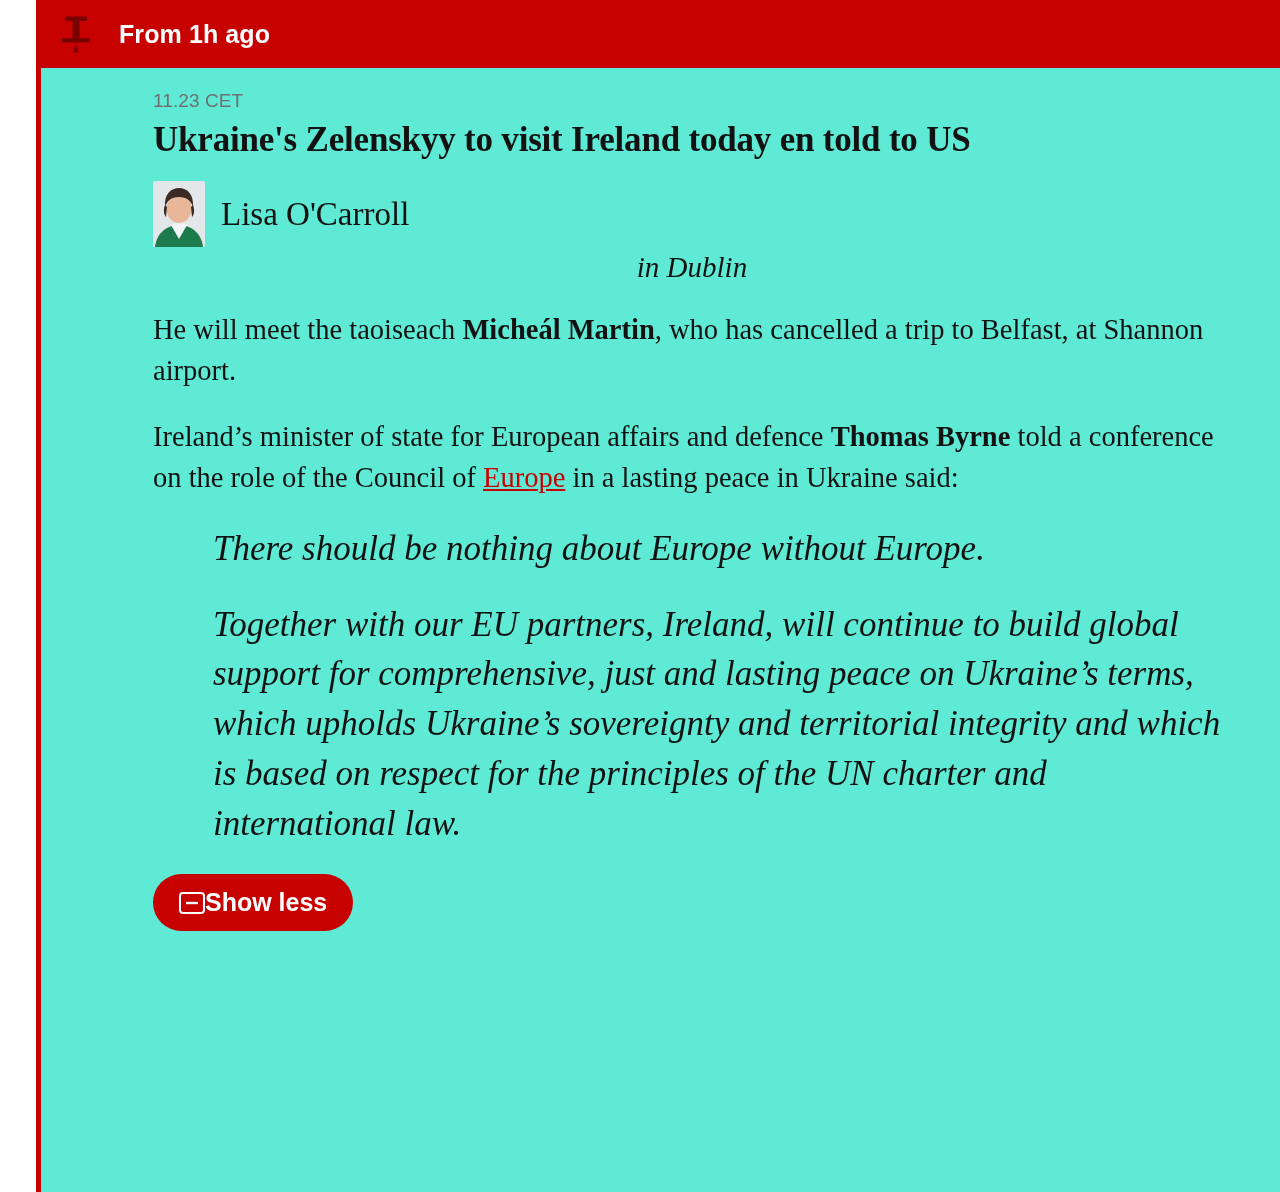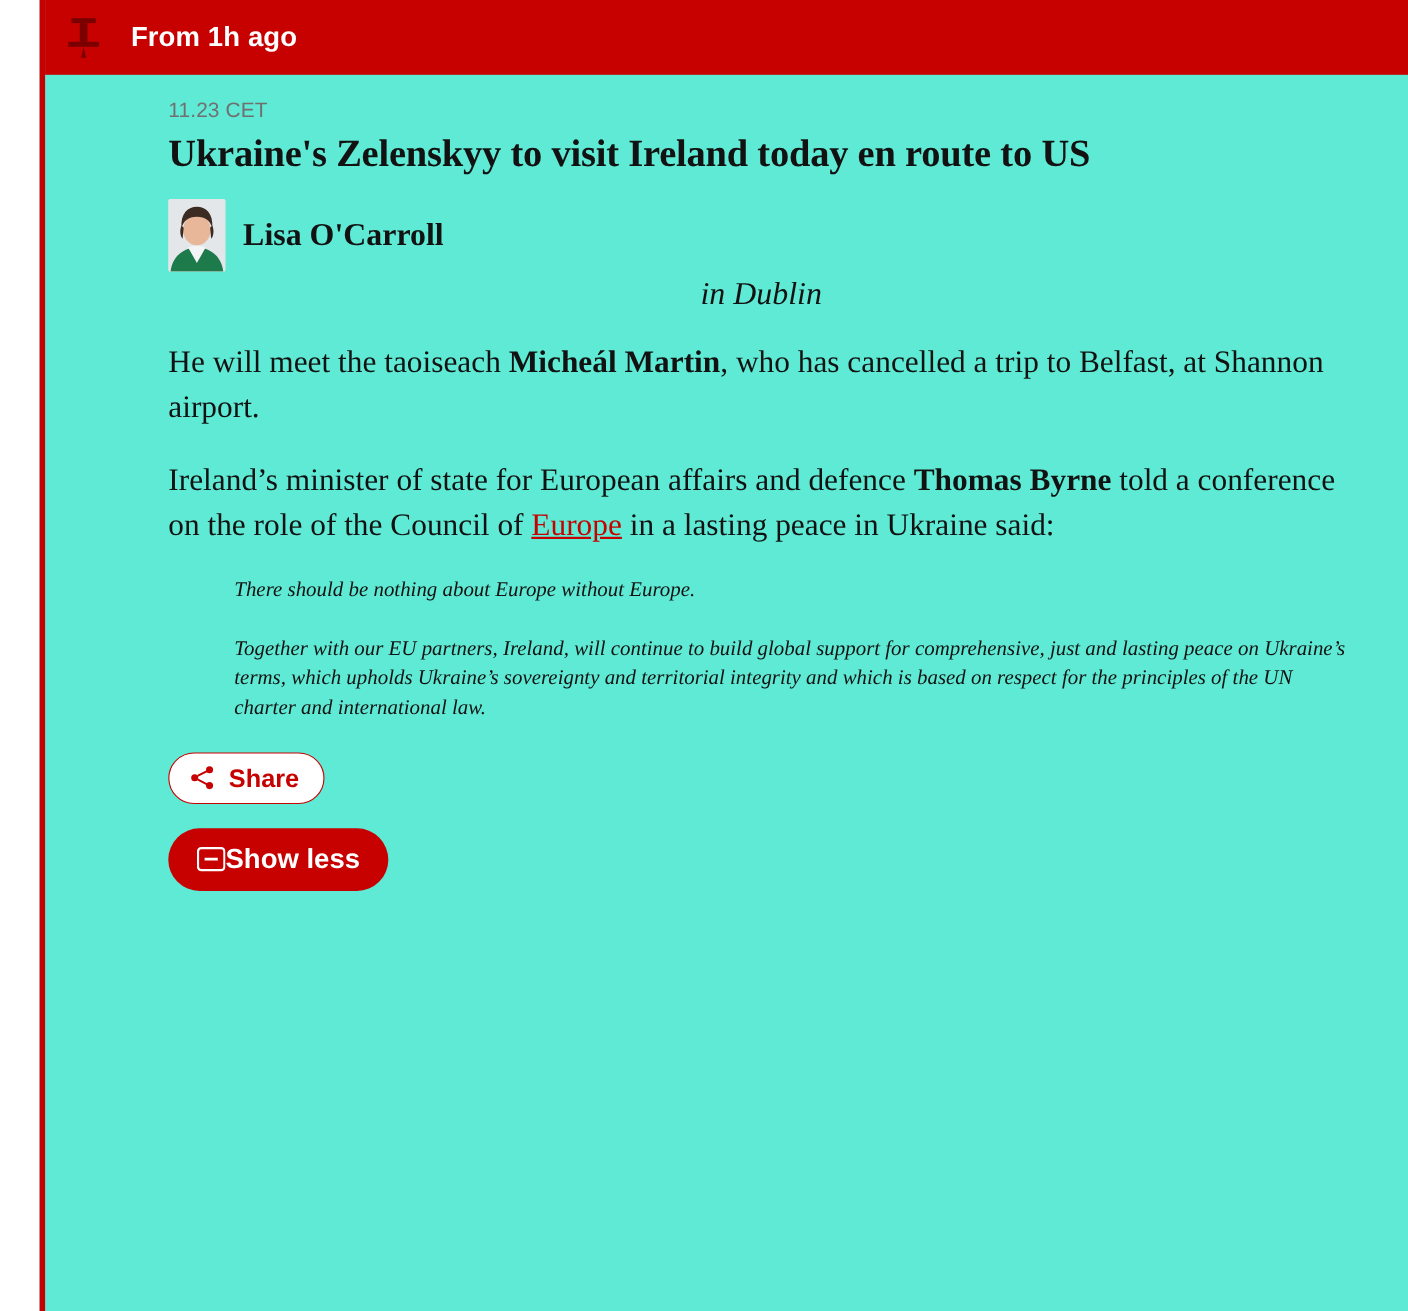--- a/index.html
+++ b/index.html
@@ -84,25 +84,24 @@
     width: 52px;
     height: 66px;
     flex: none;
     border-radius: 2px;
     overflow: hidden;
     position: relative;
     background: #dfe3e6;
   }
   .avatar svg { display: block; }
   .byline-name {
-    font-size: 29px;
+    font-size: 33px;
     color: #121212;
     margin-left: 16px;
     font-family: "Liberation Serif", serif;
-    font-weight: bold;
   }
   .byline-location {
     font-style: italic;
     font-size: 29px;
     color: #121212;
     margin: 4px 0 26px 0;
     text-align: center;
   }
 
   
@@ -119,21 +118,21 @@
     text-decoration-color: #c70000;
   }
 
   
   .quote-block {
     margin: 0 0 0 60px;
     padding: 0;
   }
   .quote-block p {
     font-style: italic;
-    font-size: 19px;
+    font-size: 35px;
     line-height: 1.42;
     color: #121212;
     margin: 0 0 26px 0;
   }
 
   
   .share-row {
     margin-top: 6px;
   }
   .share-button {
@@ -196,21 +195,21 @@
         <polygon points="15,27.5 17.3,37.5 12.7,37.5" fill="#7a0000"></polygon>
       </svg>
     </span>
     <span class="pinned-label">From 1h ago</span>
   </div>
 
   <div class="card-body">
 
     <div class="timestamp">11.23 CET</div>
 
-    <h2 class="headline">Ukraine's Zelenskyy to visit Ireland today en route to US</h2>
+    <h2 class="headline">Ukraine's Zelenskyy to visit Ireland today en told to US</h2>
 
     <div class="byline">
       <span class="avatar">
         <svg width="52" height="66" viewBox="0 0 52 66" aria-hidden="true">
           <rect x="0" y="0" width="52" height="66" fill="#e4e7ea"></rect>
           <path d="M2 66 C4 50 16 44 26 44 C36 44 48 50 50 66 Z" fill="#1d7a4a"></path>
           <path d="M18 44 L26 58 L34 44 C31 42 21 42 18 44 Z" fill="#f3f4f5"></path>
           <ellipse cx="26" cy="28" rx="12.5" ry="14" fill="#e8b79a"></ellipse>
           <path d="M12 26 C11 13 18 7 26 7 C34 7 41 13 40 26 C38 20 34 16 26 16 C18 16 14 20 12 26 Z" fill="#3b2b22"></path>
           <path d="M12 24 C10 29 11 34 13 36 L14 26 Z" fill="#3b2b22"></path>
@@ -225,34 +224,20 @@
     <div id="paragraphs">
         <p class="body-text"><span>He will meet the taoiseach </span><b>Micheál Martin</b><span>, who has cancelled a trip to Belfast, at Shannon airport.</span></p>
         <p class="body-text"><span>Ireland’s minister of state for European affairs and defence </span><b>Thomas Byrne</b><span> told a conference on the role of the Council of </span><a class="inline-link" href="#">Europe</a><span> in a lasting peace in Ukraine said:</span></p>
       </div>
 
     <blockquote class="quote-block" id="quotes">
         <p>There should be nothing about Europe without Europe.</p>
         <p>Together with our EU partners, Ireland, will continue to build global support for comprehensive, just and lasting peace on Ukraine’s terms, which upholds Ukraine’s sovereignty and territorial integrity and which is based on respect for the principles of the UN charter and international law.</p>
       </blockquote>
 
-    <div class="share-row">
-      <button class="share-button">
-        <span class="share-icon">
-          <svg width="24" height="24" viewBox="0 0 24 24" aria-hidden="true">
-            <circle cx="18.5" cy="4.8" r="3.2" fill="#c70000"></circle>
-            <circle cx="5" cy="12" r="3.2" fill="#c70000"></circle>
-            <circle cx="18.5" cy="19.2" r="3.2" fill="#c70000"></circle>
-            <line x1="7.6" y1="10.4" x2="16.2" y2="6" stroke="#c70000" stroke-width="1.8"></line>
-            <line x1="7.6" y1="13.6" x2="16.2" y2="18" stroke="#c70000" stroke-width="1.8"></line>
-          </svg>
-        </span>
-        <span class="label">Share</span>
-      </button>
-    </div>
 
     <div class="showless-wrap">
       <button class="showless-button">
         <span class="minus-icon">
           <svg width="26" height="26" viewBox="0 0 26 26" aria-hidden="true">
             <rect x="1" y="3" width="24" height="20" rx="3" fill="none" stroke="#ffffff" stroke-width="2"></rect>
             <line x1="7" y1="13" x2="19" y2="13" stroke="#ffffff" stroke-width="2.4"></line>
           </svg>
         </span>
         <span class="label">Show less</span>

